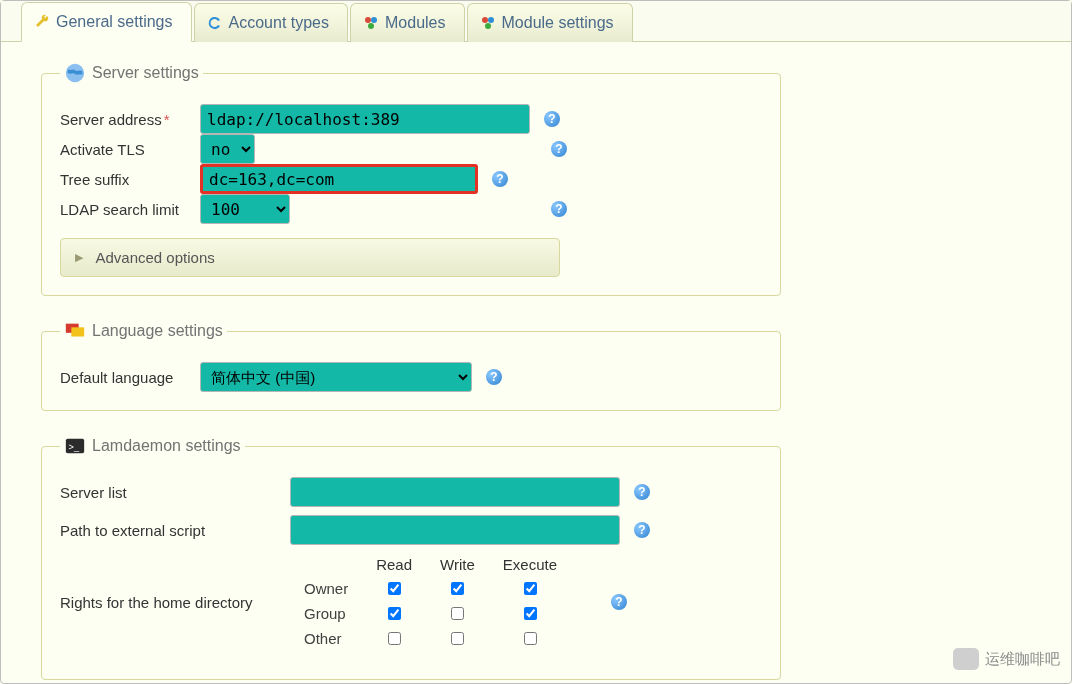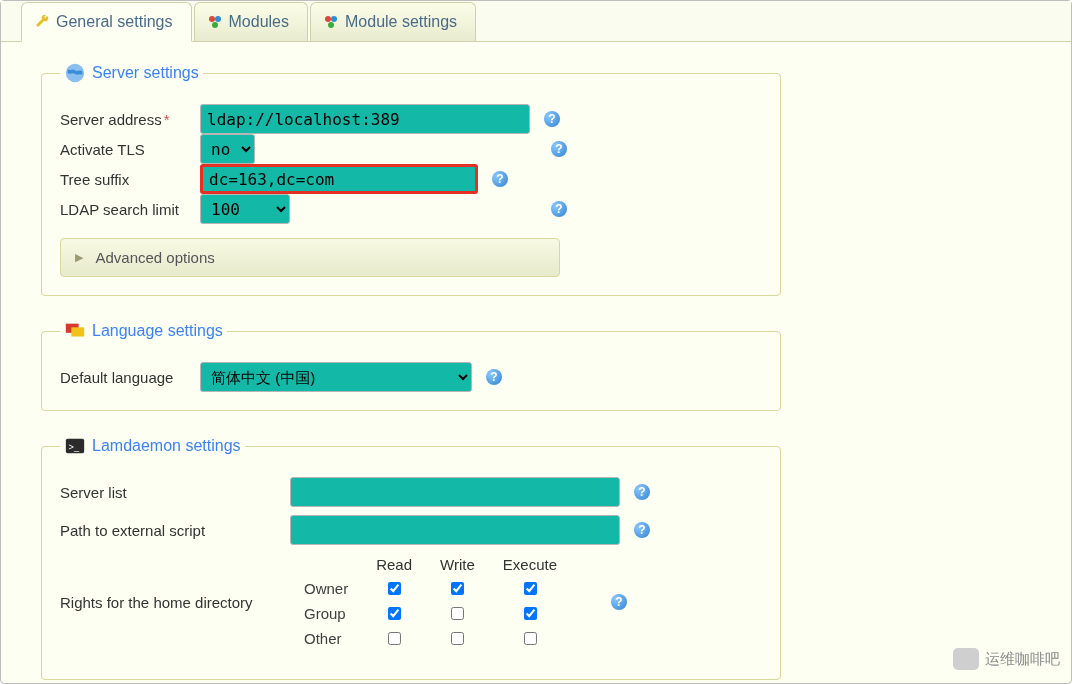--- a/index.html
+++ b/index.html
@@ -18,21 +18,21 @@
     border: 1px solid #bebebc;
     border-radius: 4px;
     margin: 0 0 0 0;
     padding: 0;
     height: 684px;
     background: #fdfff2;
   }
   
   .tabbar {
     display: flex;
-    align-items: flex-start;
+    align-items: center;
     border-bottom: 1px solid #cfd1a9;
     padding: 0 0 0 20px;
     background: #fafcf0;
   }
   .tab {
     display: flex;
     align-items: center;
     gap: 6px;
     padding: 10px 18px 10px 12px;
     border: 1px solid #cfd1a9;
@@ -66,21 +66,21 @@
     padding: 20px 18px 18px 18px;
     max-width: 740px;
     position: relative;
   }
   fieldset.group > legend {
     display: flex;
     align-items: center;
     gap: 6px;
     padding: 0 4px;
     font-size: 16px;
-    color: #3b82f6;
+    color: #737373;
   }
   .legend-icon {
     width: 22px;
     height: 22px;
     display: inline-block;
   }
   .field-row {
     display: flex;
     align-items: center;
     margin-bottom: 0;
@@ -163,20 +163,28 @@
 <div class="page-wrap">
 
   <div class="tabbar">
     <div class="tab active">
       <span class="tab-icon">
         <svg viewBox="0 0 16 16">
             <path fill="#e5c02e" d="M14 3a3 3 0 0 1-4 4L4 13l-2-2 6-6a3 3 0 0 1 4-4l-2 2 1 1 2-2z"></path>
           </svg>
       </span>
       <span>General settings</span>
+    </div>
+    <div class="tab">
+      <span class="tab-icon">
+        <svg viewBox="0 0 16 16">
+            <path fill="#2d8fd8" d="M8 2a6 6 0 0 1 5 3l-2 1a4 4 0 1 0 0 4l2 1a6 6 0 1 1-5-9z"></path>
+          </svg>
+      </span>
+      <span>Account types</span>
     </div>
     <div class="tab">
       <span class="tab-icon">
         <svg viewBox="0 0 16 16">
             <circle cx="5" cy="5" r="3" fill="#d84a3a"></circle>
             <circle cx="11" cy="5" r="3" fill="#2d8fd8"></circle>
             <circle cx="8" cy="11" r="3" fill="#3daa3d"></circle>
           </svg>
       </span>
       <span>Modules</span>

